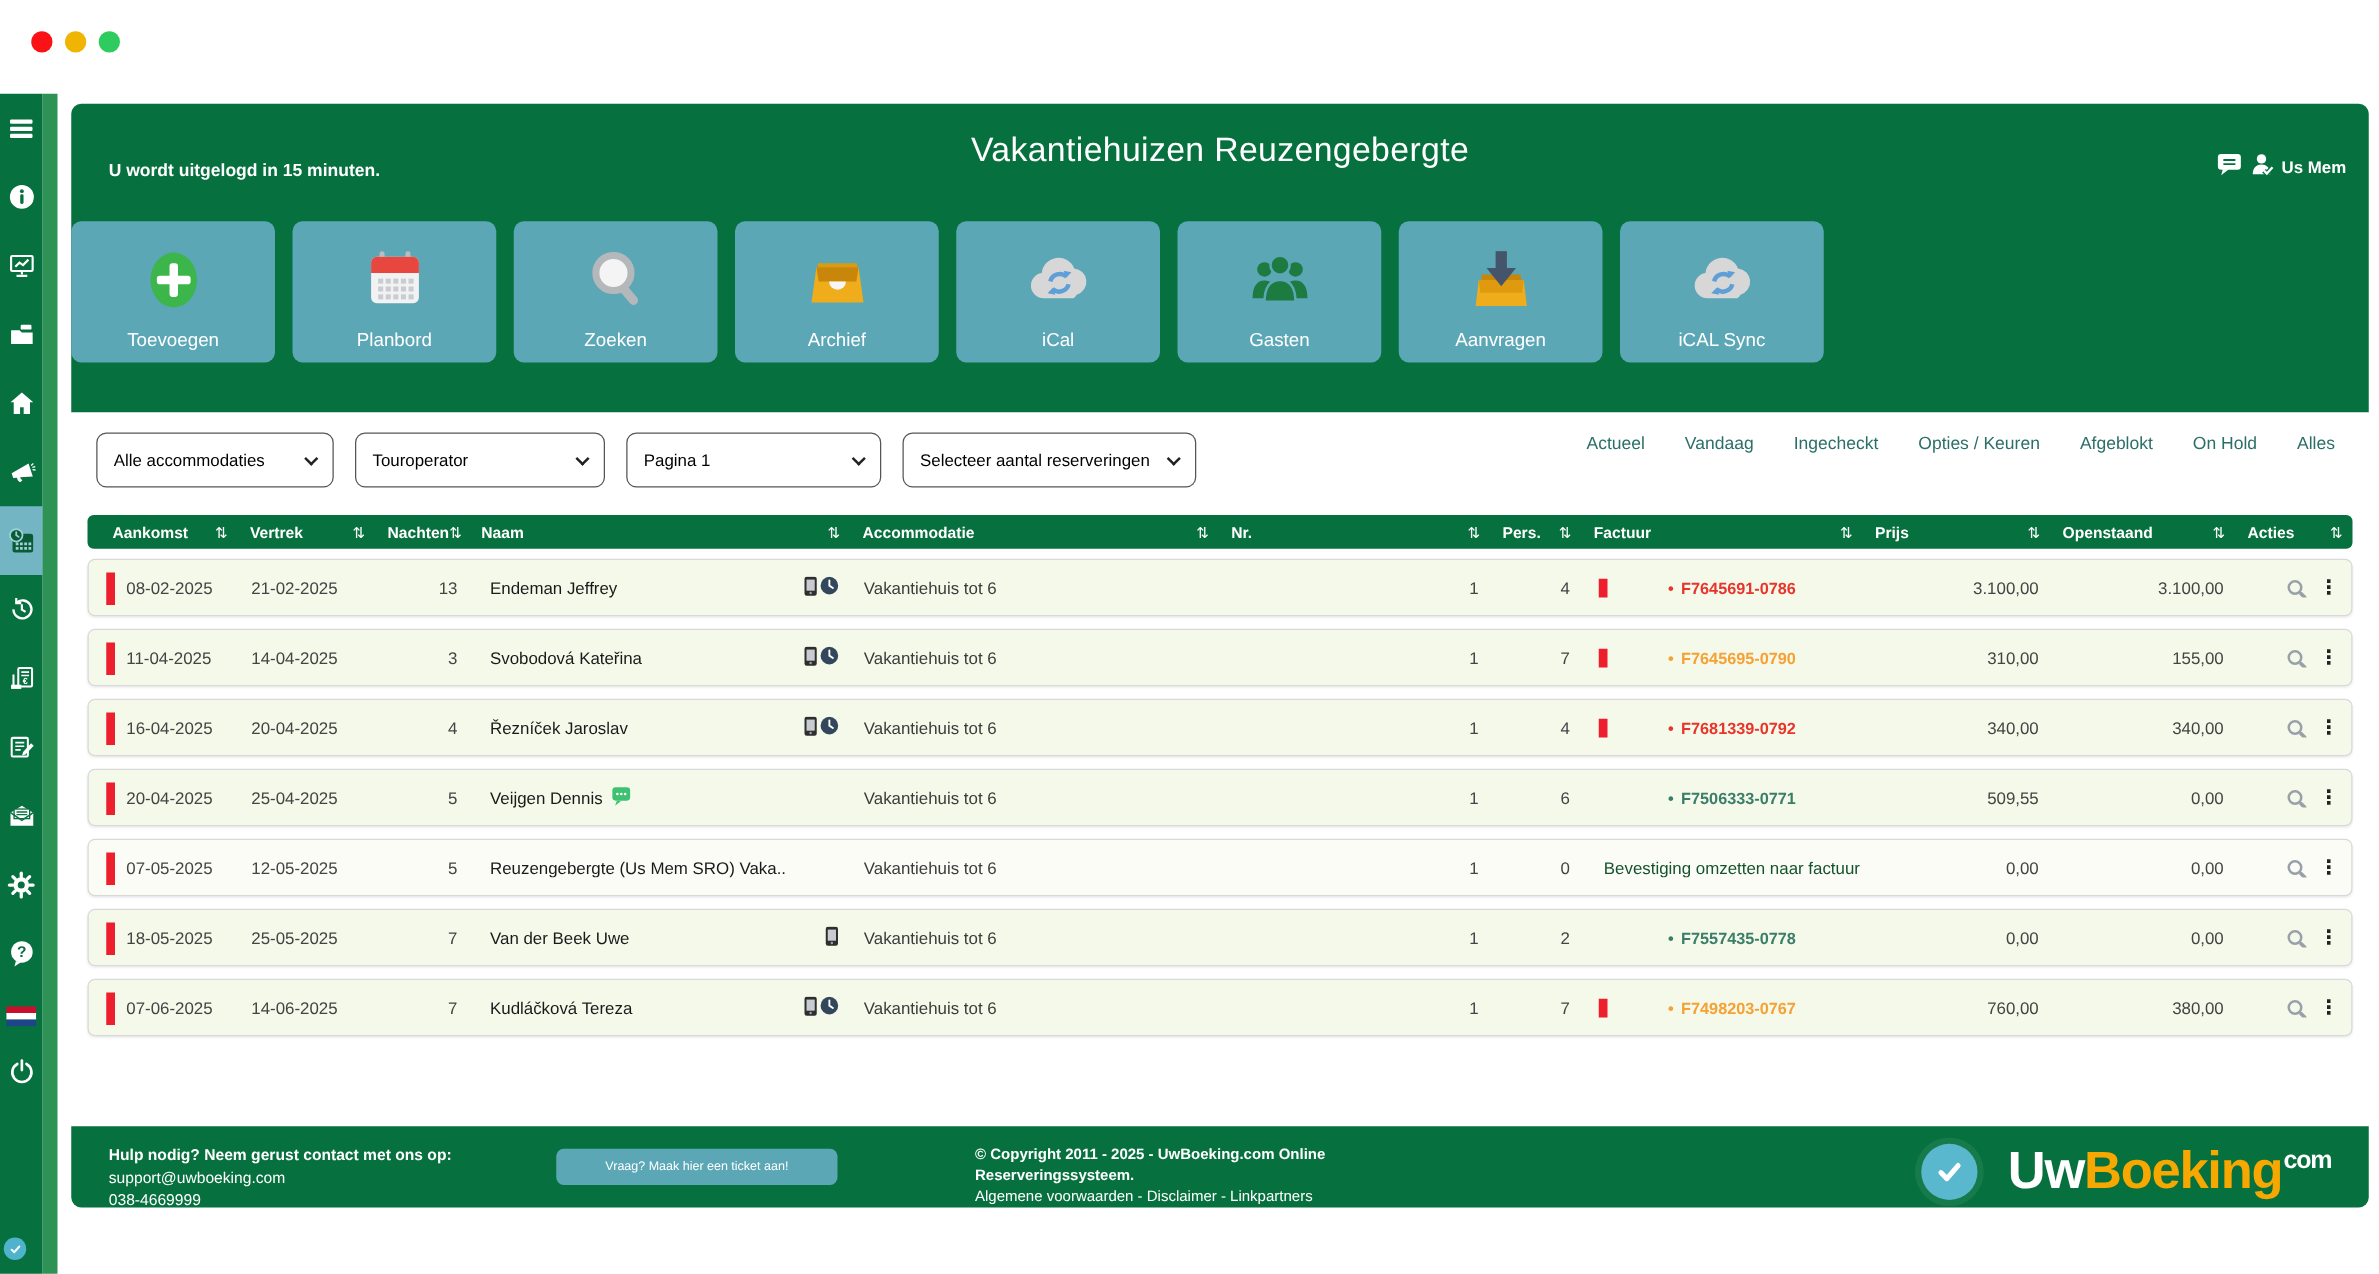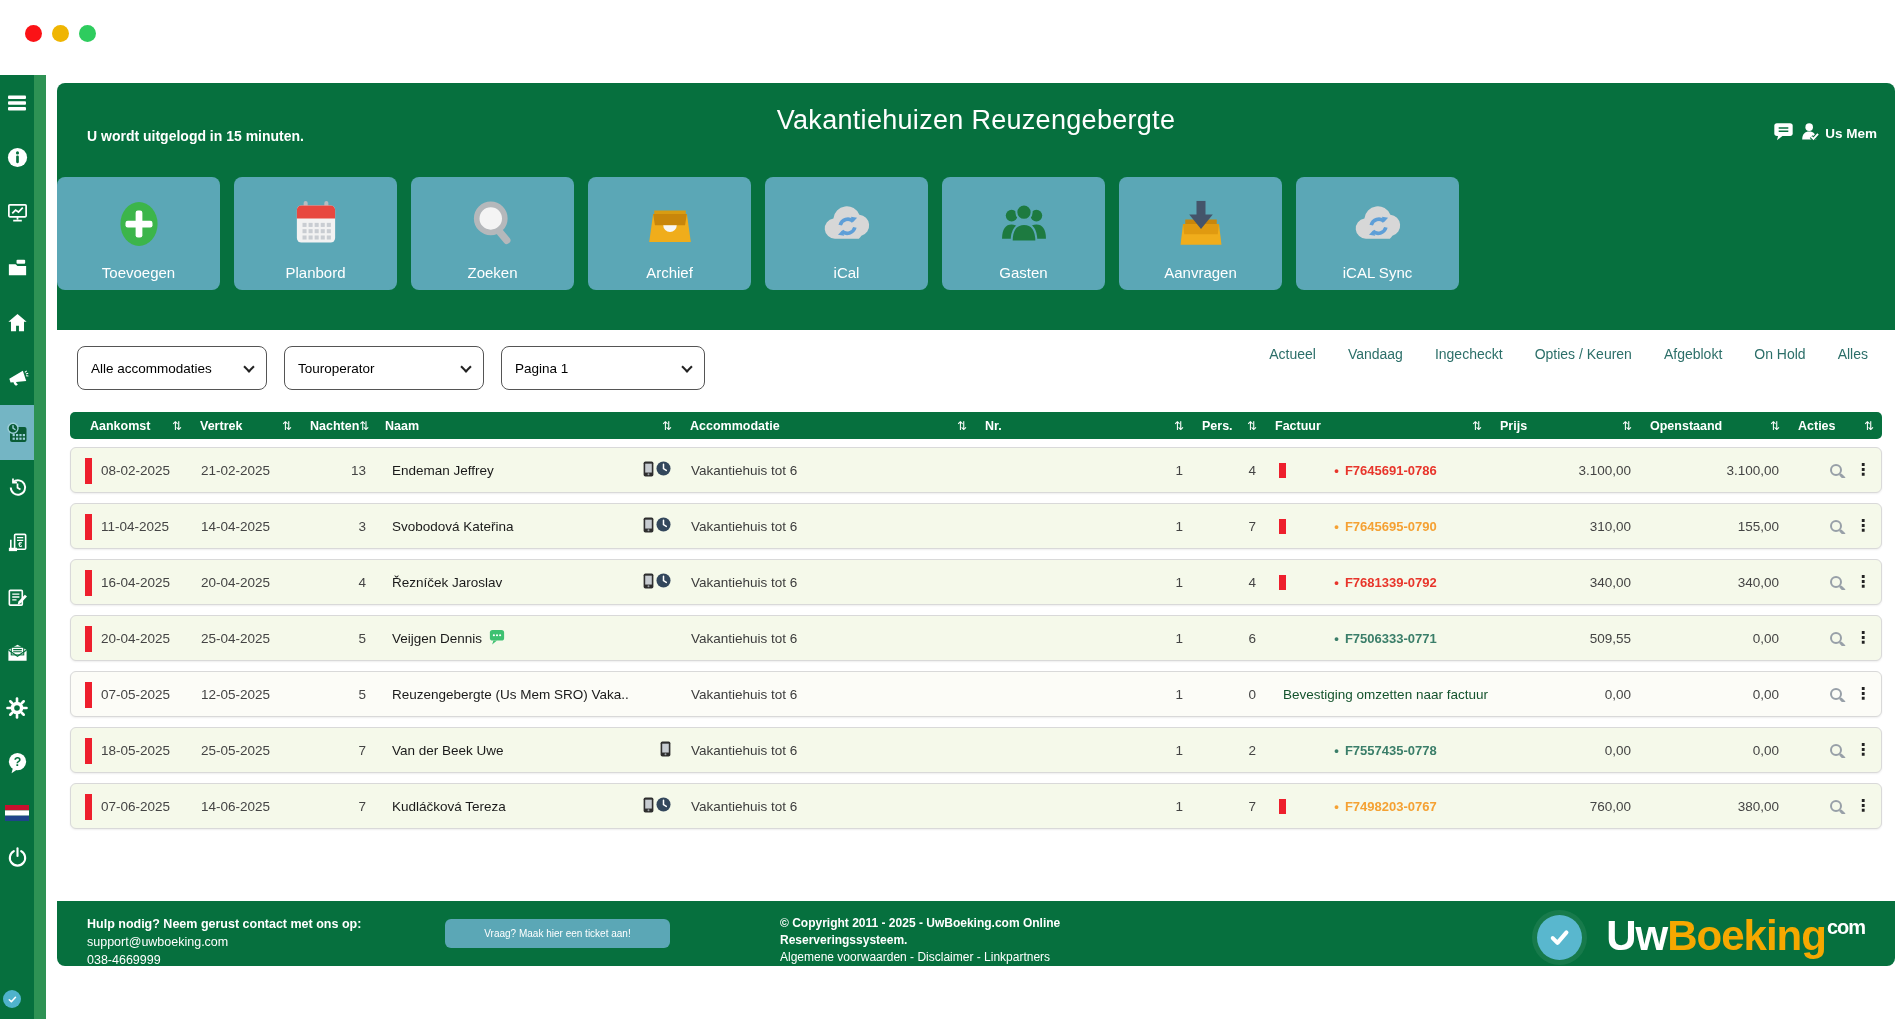--- a/index.html
+++ b/index.html
@@ -419,20 +419,24 @@
             <span class="chev"></span>
           </div>
           <div class="sel" style="width: 200px;">
             <span>Touroperator</span>
             <span class="chev"></span>
           </div>
           <div class="sel" style="width: 204px;">
             <span>Pagina 1</span>
             <span class="chev"></span>
           </div>
+          <div class="sel" style="width: 235px;">
+            <span>Selecteer aantal reserveringen</span>
+            <span class="chev"></span>
+          </div>
         </div>
       <nav class="quick-links" id="links">
           <span class="qlink">Actueel</span>
           <span class="qlink">Vandaag</span>
           <span class="qlink">Ingecheckt</span>
           <span class="qlink">Opties / Keuren</span>
           <span class="qlink">Afgeblokt</span>
           <span class="qlink">On Hold</span>
           <span class="qlink">Alles</span>
         </nav>

